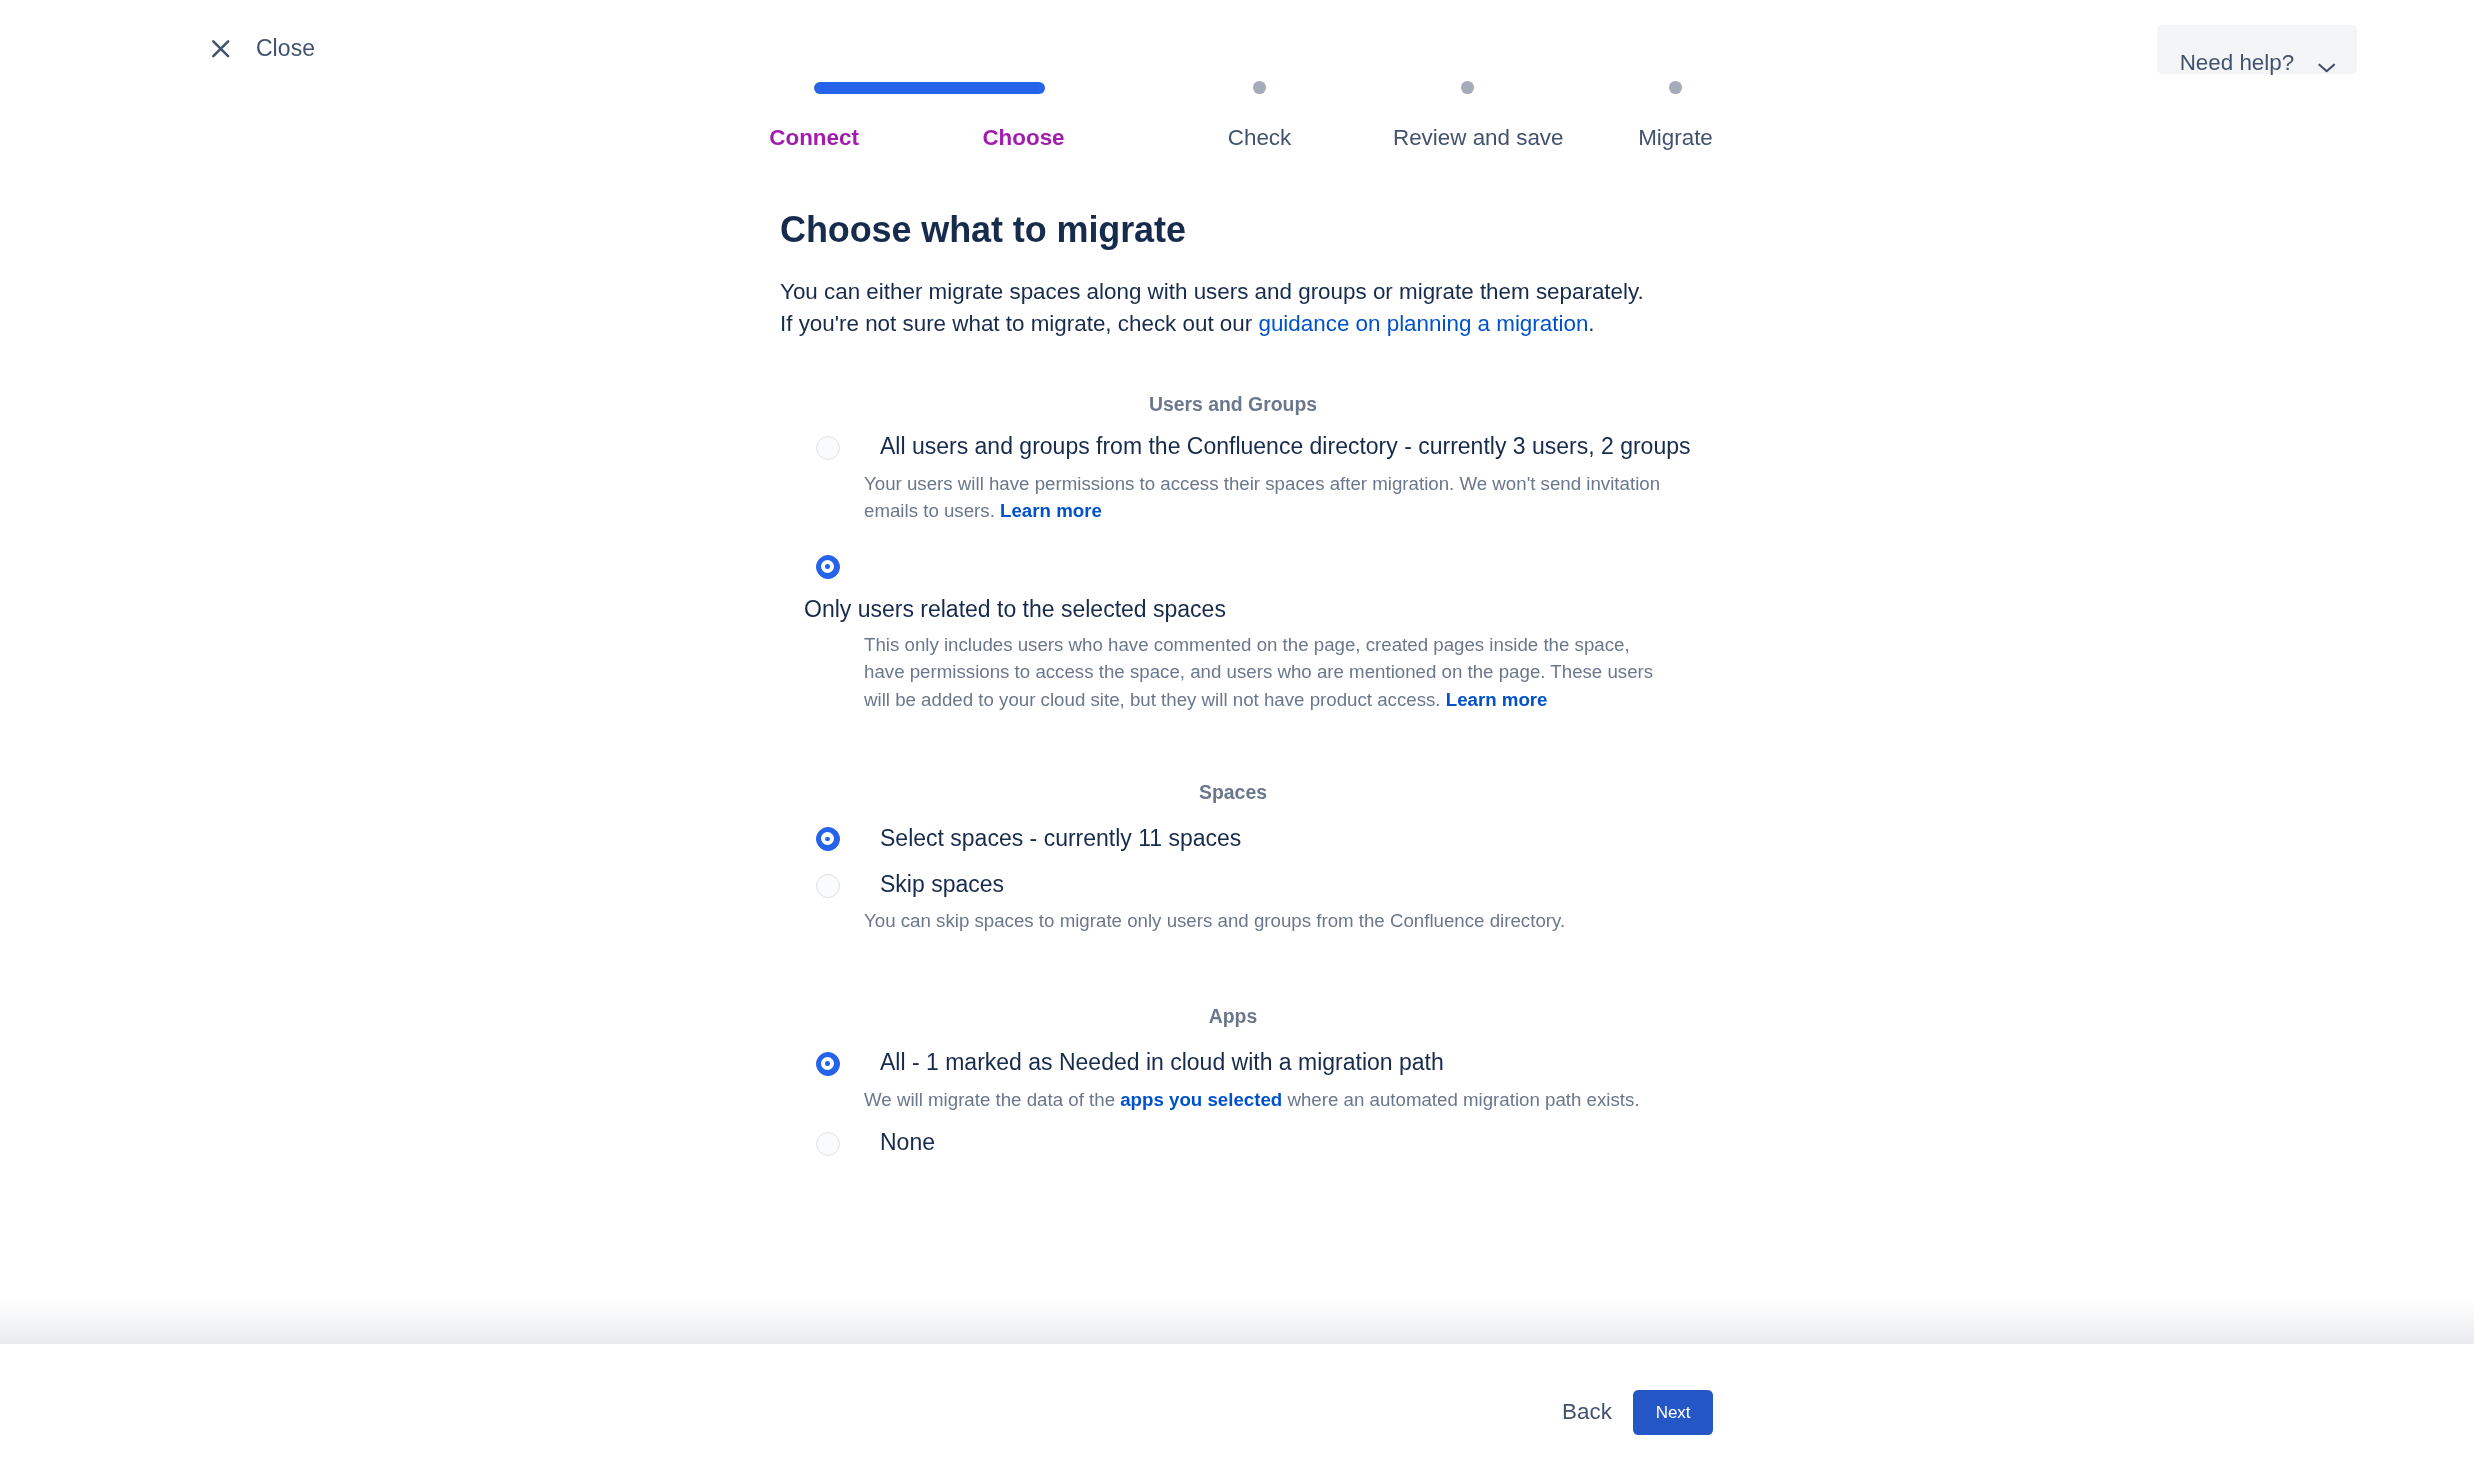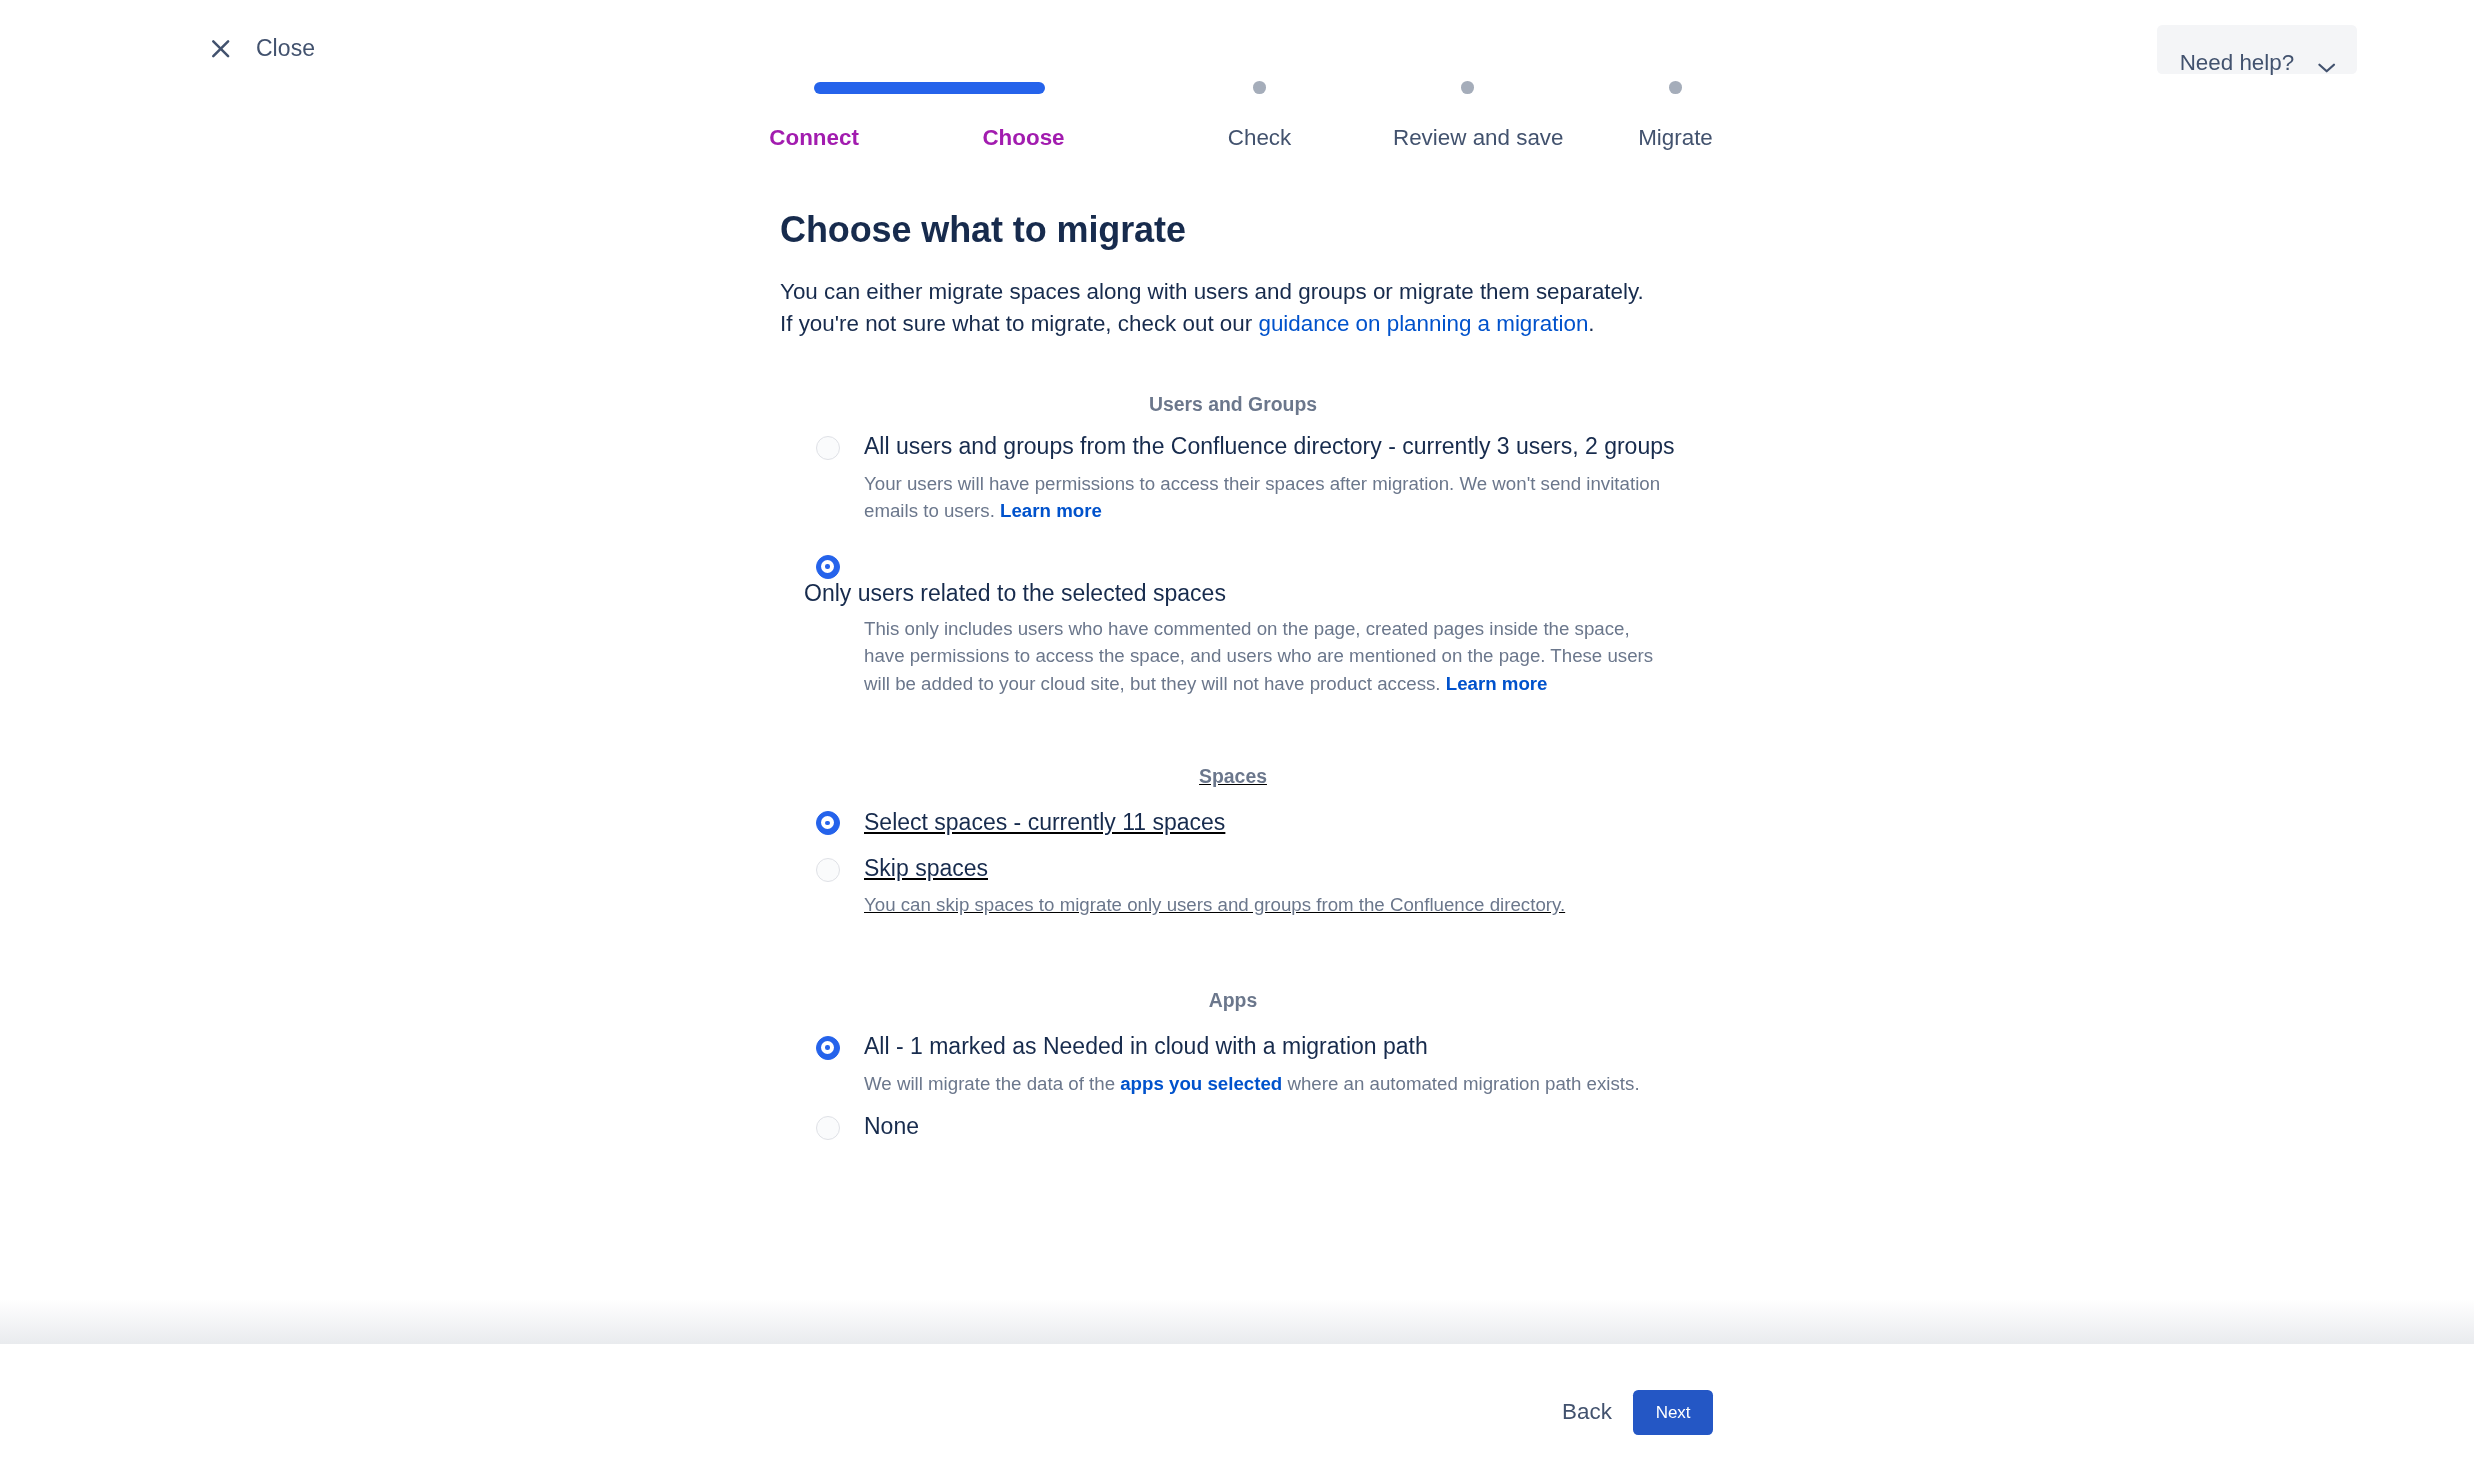--- a/index.html
+++ b/index.html
@@ -159,21 +159,21 @@
     line-height: 1;
     margin-left: 25px;
     text-align: center;
   }
 
   .options { margin-top: 18px; }
 
   .option-row {
     display: flex;
     align-items: flex-start;
-    gap: 0;
+    gap: 16px;
     padding: 0;
     cursor: pointer;
   }
   .radio {
     flex: 0 0 auto;
     width: 24px;
     height: 24px;
     margin-left: 36px;
     margin-top: 3.7px;
     border-radius: 50%;
@@ -345,21 +345,21 @@
         <div class="option-desc"><span>Your users will have permissions to access their spaces after migration. We won't send invitation emails to users. </span><a class="link" href="#">Learn more</a><span></span></div>
 
         <div class="option-row" style="margin-top:26px;flex-direction:column;">
           <span class="radio checked"></span>
           <span class="option-label">Only users related to the selected spaces</span>
         </div>
         <div class="option-desc"><span>This only includes users who have commented on the page, created pages inside the space, have permissions to access the space, and users who are mentioned on the page. These users will be added to your cloud site, but they will not have product access. </span><a class="link" href="#">Learn more</a><span></span></div>
       </div>
     </div>
 
-    <div class="section" style="margin-top:69px;text-decoration:underline;">
+    <div class="section" style="margin-top:69px;">
       <div class="section-label">Spaces</div>
 
       <div class="options" style="margin-top:21.7px;">
 
         <div class="option-row">
           <span class="radio checked"></span>
           <span class="option-label">Select spaces - currently 11 spaces</span>
         </div>
 
         <div class="option-row" style="margin-top:18.7px;">

